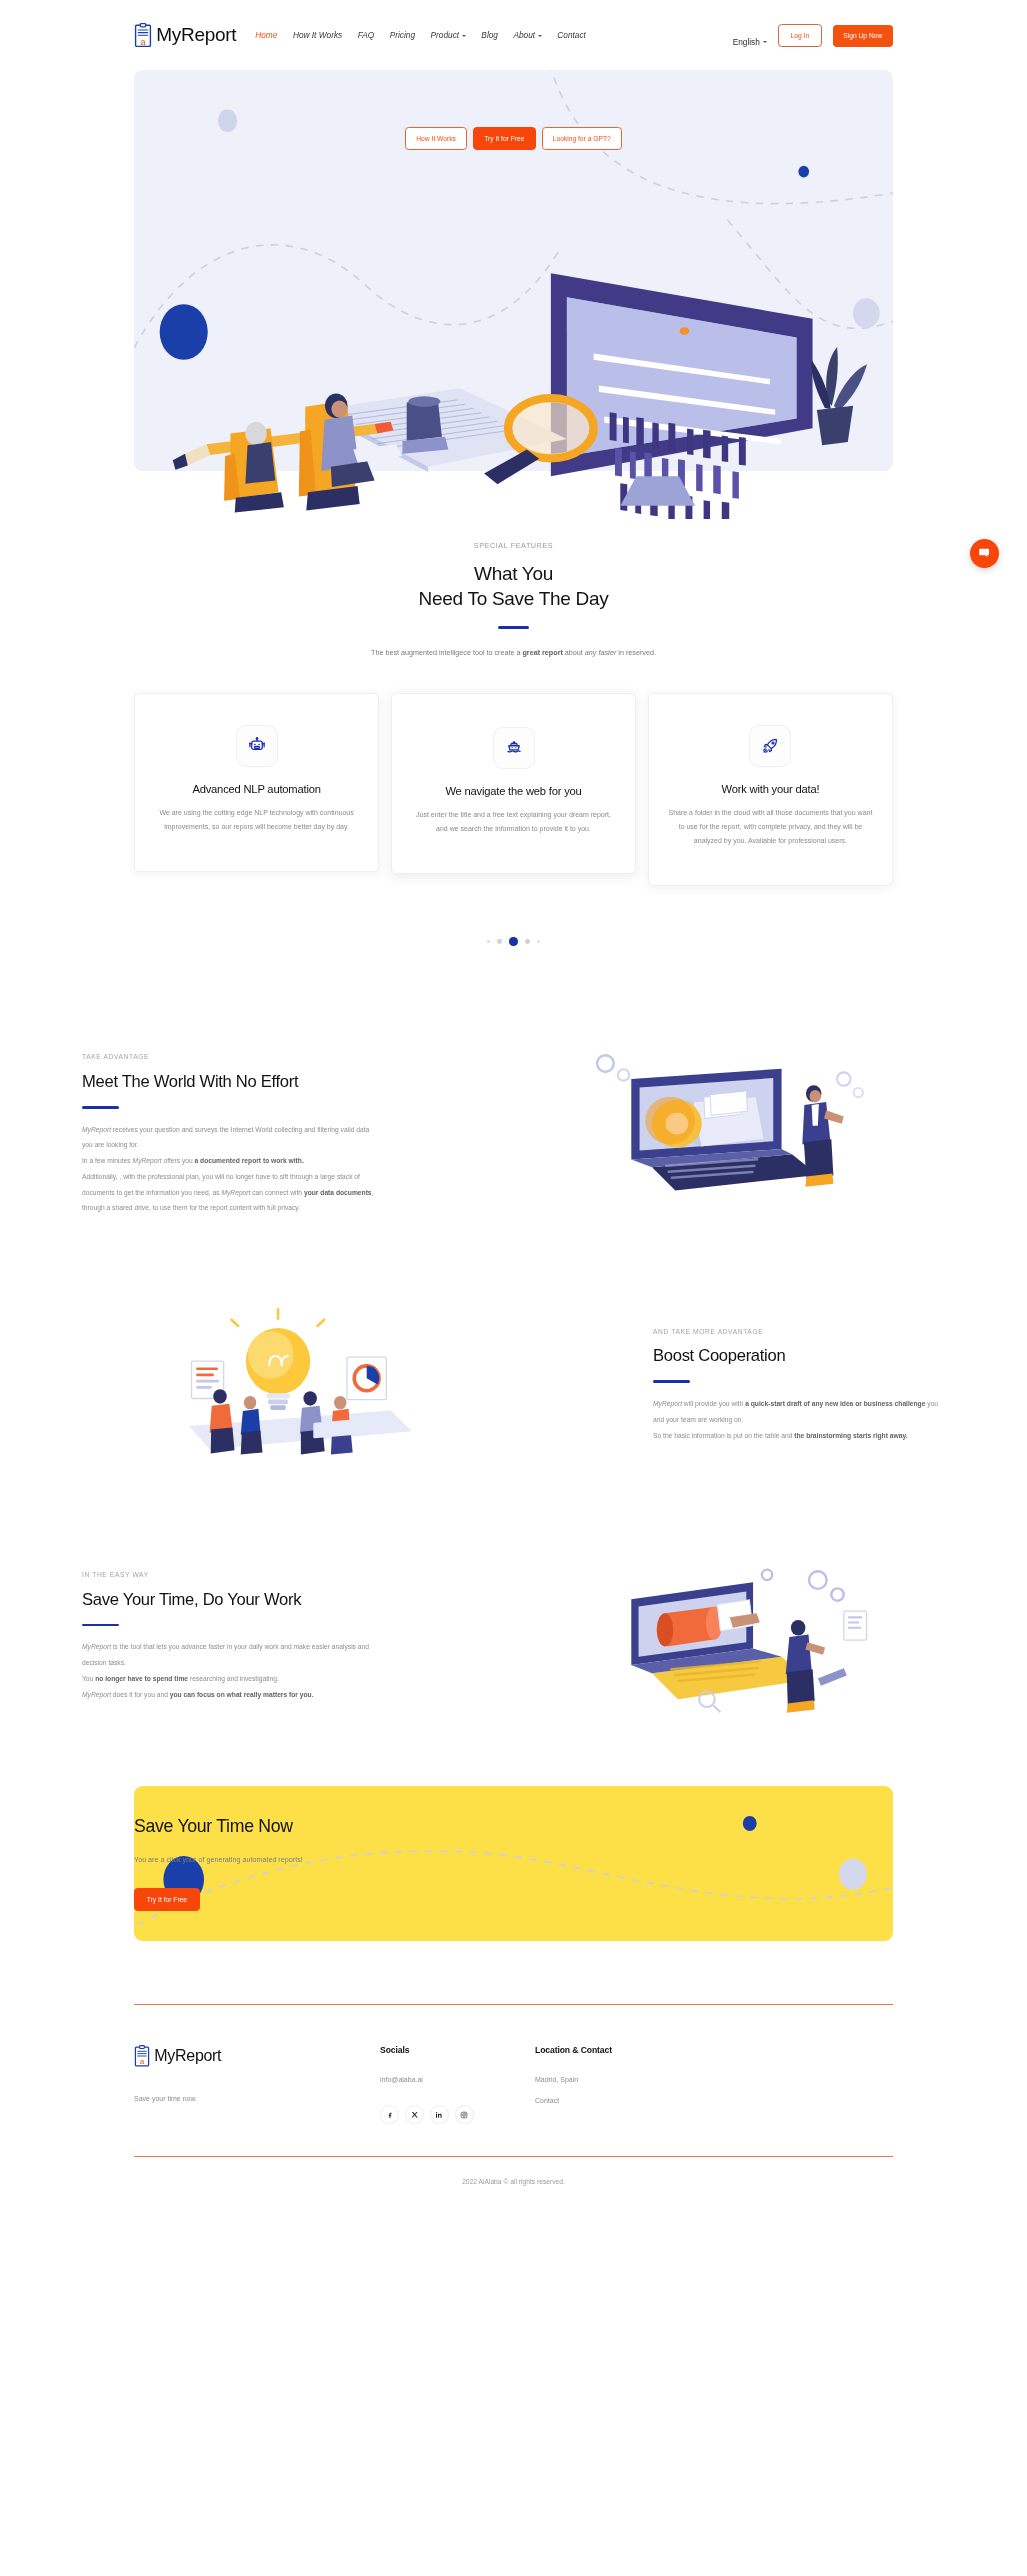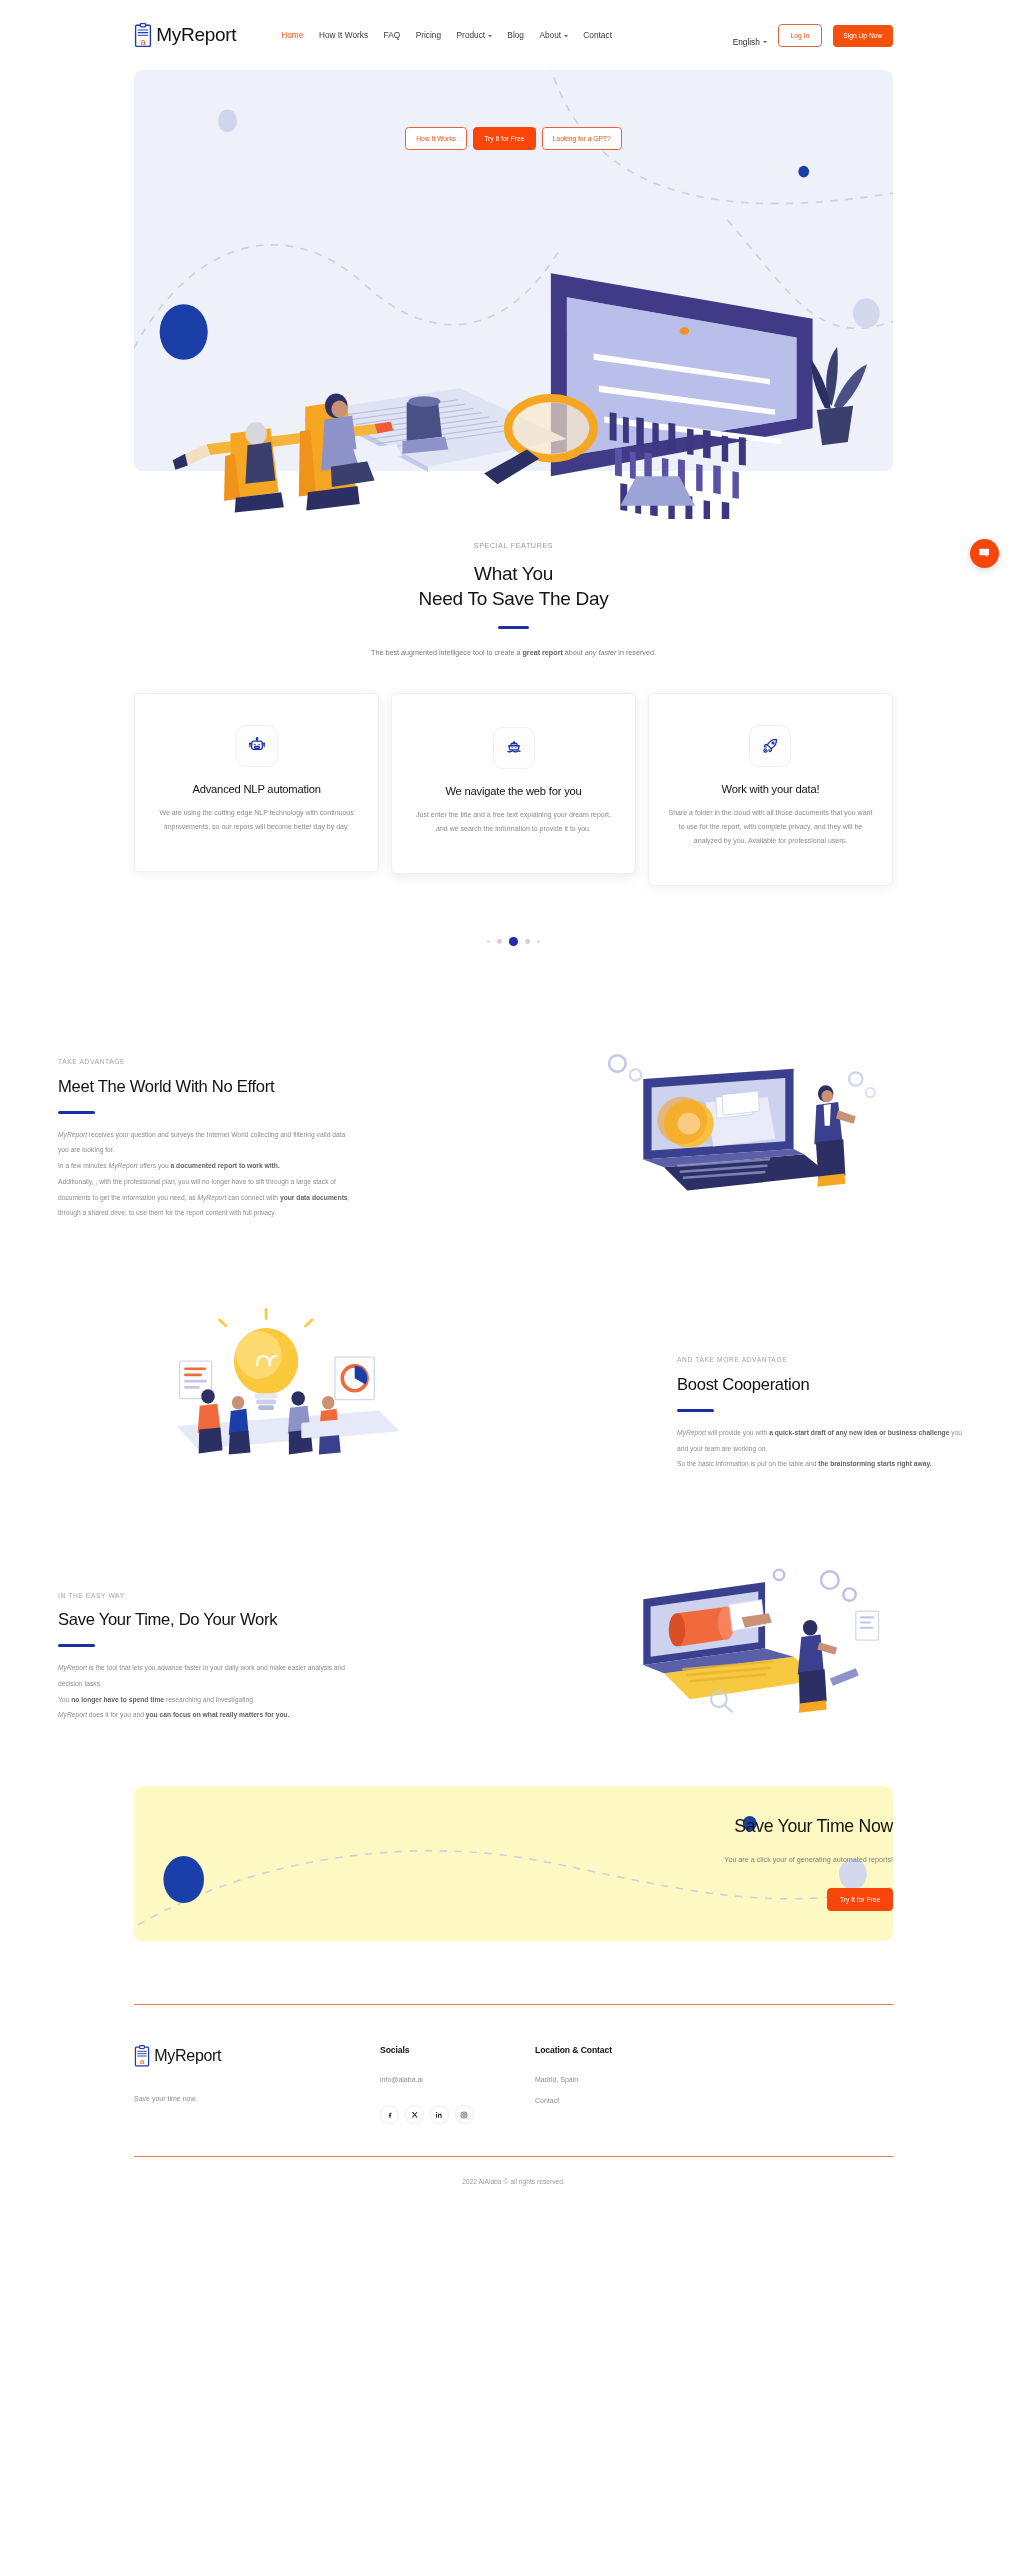--- a/index.html
+++ b/index.html
@@ -19,21 +19,21 @@
     align-items: center;
     padding: 0 134px;
     background: #ffffff;
     position: relative;
     z-index: 40;
   }
   .brand { display: flex; align-items: center; gap: 4.3px; }
   .brand-logo { width: 18px; height: 24.6px; flex: 0 0 18px; }
   .brand-name { font-size: 19px; font-weight: 400; letter-spacing: -0.3px; color: #111; }
 
-  .nav { display: flex; align-items: center; gap: 15.5px; margin-left: 45px; }
+  .nav { display: flex; align-items: center; gap: 15.5px; margin-left: 19px; font-style: italic; }
   .nav a {
     font-size: 8.3px; color: #3a3a3a; text-decoration: none; white-space: nowrap;
     display: flex; align-items: center; gap: 2.7px;
   }
   .nav a.active { color: #f4510f; }
   .caret { display: inline-block; width: 0; height: 0;
     border-left: 2.4px solid transparent; border-right: 2.4px solid transparent;
     border-top: 2.7px solid #555; margin-top: 1.1px; }
 
   .header-right { margin-left: auto; display: flex; align-items: flex-end; gap: 10.7px; }
@@ -95,37 +95,37 @@
   }
   .card h3 { font-size: 11.2px; font-weight: 500; margin-top: 16px; color: #131313; letter-spacing: -0.2px; }
   .card p { font-size: 7px; color: #8b8b8b; line-height: 2.0; margin-top: 11.8px; }
 
   .dots { display: flex; justify-content: center; gap: 7px; align-items: center; margin-top: 51px; }
   .dot { width: 4.8px; height: 4.8px; border-radius: 50%; background: #cfcfd6; }
   .dot.sm { width: 3.2px; height: 3.2px; background: #dcdce2; }
   .dot.active { width: 8.6px; height: 8.6px; background: #1b2fa8; }
 
   
-  .split { display: flex; align-items: flex-end; padding: 0 58px; }
+  .split { display: flex; align-items: center; padding: 0 82px; }
   .split .col { flex: 1; }
   .split .txt { max-width: 292px; }
   .sec-eyebrow { font-size: 6.7px; letter-spacing: 0.6px; color: #a4a4a4; text-transform: uppercase; }
   .split h2 { font-size: 16.6px; font-weight: 500; letter-spacing: -0.3px; margin-top: 11.8px; color: #131313; }
   .rule-l { width: 37px; height: 2.7px; background: #1b2fa8; border-radius: 1.6px; margin-top: 14px; }
   .split p { font-size: 6.7px; color: #8d8d8d; line-height: 2.35; margin-top: 13px; }
   .split p b { color: #636363; font-weight: 700; }
   .split p i { font-style: italic; }
   .art { width: 100%; height: 171px; }
 
   
   .cta-wrap { padding: 0 134px; margin-top: 63px; }
   .cta {
-    position: relative; background: #fef9c3; border-radius: 8.6px;
+    position: relative; background: #fde047; border-radius: 8.6px;
     height: 155px; display: flex; flex-direction: column;
-    align-items: flex-end; justify-content: center; overflow: hidden;
+    align-items: flex-start; justify-content: center; overflow: hidden;
   }
   .cta h2 { font-size: 17.7px; font-weight: 500; letter-spacing: -0.3px; color: #131313; position: relative; z-index: 3; }
   .cta p { font-size: 7.2px; color: #7e7e7e; margin-top: 18px; position: relative; z-index: 3; }
   .cta .hero-btn { margin-top: 23.5px; position: relative; z-index: 3; padding: 7px 11.8px; }
   .cta-svg { position: absolute; inset: 0; width: 100%; height: 100%; z-index: 1; }
 
   
   .footer { padding: 0 134px; margin-top: 63px; }
   .hr { height: 0.5px; background: #e07b4d; }
   .f-cols { display: flex; padding-top: 40px; padding-bottom: 32px; }

